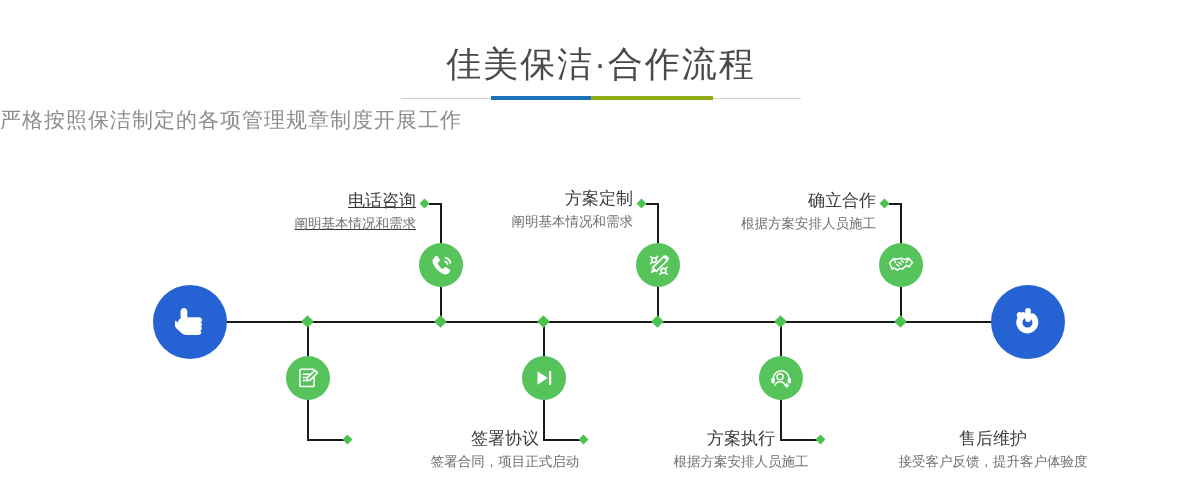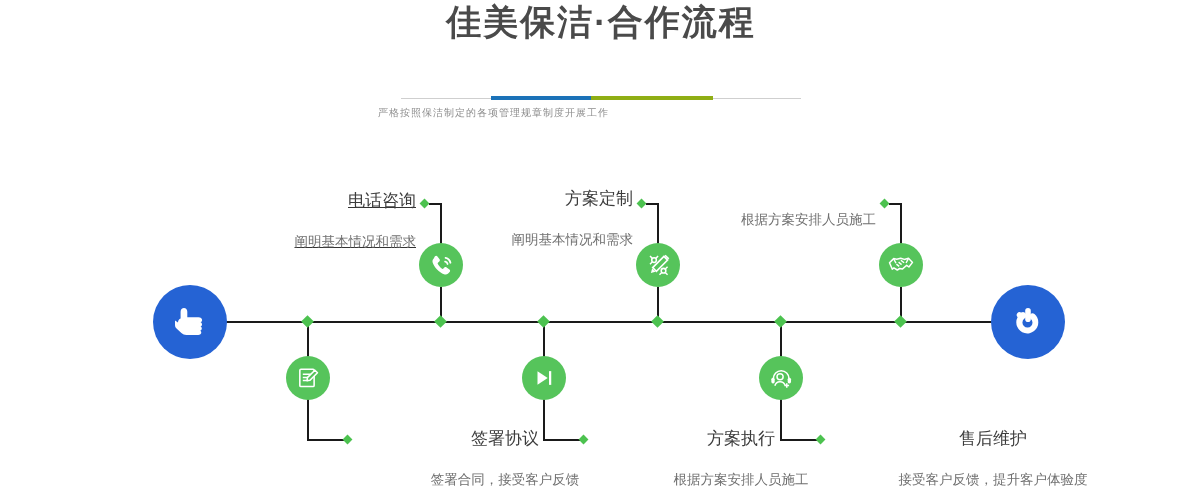--- a/index.html
+++ b/index.html
@@ -13,38 +13,39 @@
   }
   #stage{position:absolute;left:0;top:0;width:1202px;height:502px;}
 
   
   .header{position:absolute;left:0;top:0;width:1202px;text-align:center;}
   .title{
     font-size:35px;
     line-height:44px;
     color:#4a4a4a;
     letter-spacing:2px;
-    font-weight:bold;
+    font-weight:normal;
     margin:0;
+    padding-top:42px;
   }
   .divider{
     position:absolute;left:401px;top:96px;width:400px;height:6px;
   }
   .divider .rule{
     position:absolute;left:0;top:2px;width:400px;height:1px;background:#cfcfcf;
   }
   .divider .seg-blue{
     position:absolute;left:90px;top:0px;width:100px;height:4px;background:#1b72b8;
   }
   .divider .seg-green{
     position:absolute;left:190px;top:0px;width:122px;height:4px;background:#8fae15;
   }
   .subtitle{
-    position:absolute;left:0;top:106px;width:987px;text-align:center;
-    font-size:10px;color:#8d8d8d;letter-spacing:1px;
+    position:absolute;left:0;top:106px;width:987px;
+    font-size:21px;color:#8d8d8d;letter-spacing:1px;
   }
 
   
   .flow{position:absolute;left:0;top:0;width:1202px;height:502px;}
 
   .axis{
     position:absolute;left:190px;top:321px;width:840px;height:2px;background:#1a1a1a;
   }
 
   .endcap{
@@ -69,21 +70,21 @@
     position:absolute;width:9px;height:9px;background:#4cc24f;
     transform:rotate(45deg);z-index:4;
   }
   .diamond.small{width:7px;height:7px;}
 
   .label{position:absolute;z-index:5;}
   .label .lb-title{
     font-size:17px;color:#3c3c3c;line-height:22px;white-space:nowrap;
   }
   .label .lb-desc{
-    font-size:13.5px;color:#6f6f6f;line-height:20px;white-space:nowrap;margin-top:20px;
+    font-size:13.5px;color:#6f6f6f;line-height:20px;white-space:nowrap;margin-top:2px;
   }
   .label.right-align{text-align:right;}
   .label.left-align{text-align:center;}
 </style>
 </head>
 <body>
 
 <div id="stage">
 
   <div class="header">
@@ -167,40 +168,41 @@
           <path d="M6.6 7.6l2.4 4.6M21.3 7.6l-2.2 4.4" stroke="#ffffff" stroke-width="1.4"></path>
         </svg>
       </span>
     </div>
     <div class="stem" style="left:900px;top:287px;height:36px;"></div>
     <div class="stem" style="left:900px;top:203px;height:42px;"></div>
     <div class="arm" style="left:889px;top:203px;width:13px;"></div>
     <div class="diamond small" style="left:881px;top:200px;"></div>
     <div class="diamond" style="left:896px;top:317px;"></div>
     <div class="label right-align" style="left:610px;top:190px;width:266px;">
+      <div class="lb-title">确立合作</div>
       <div class="lb-desc">根据方案安排人员施工</div>
     </div>
 
     <div class="node-circle" style="left:286px;top:356px;">
       <span>
         <svg width="26" height="26" viewBox="0 0 28 28">
           <rect x="5.2" y="4.6" width="15.4" height="18.6" rx="1.2" fill="none" stroke="#ffffff" stroke-width="1.7"></rect>
           <path d="M8.4 10h8.4M8.4 13.4h8.4M8.4 16.8h5.2" stroke="#ffffff" stroke-width="1.6"></path>
           <path d="M21.4 5.6l2.8 2.8-8 8-3.2 0.4 0.4-3.2z" fill="#56c45b" stroke="#ffffff" stroke-width="1.7" stroke-linejoin="round"></path>
         </svg>
       </span>
     </div>
     <div class="stem" style="left:307px;top:322px;height:36px;"></div>
     <div class="stem" style="left:307px;top:398px;height:42px;"></div>
     <div class="arm" style="left:307px;top:439px;width:40px;"></div>
     <div class="diamond small" style="left:344px;top:436px;"></div>
     <div class="diamond" style="left:303px;top:317px;"></div>
     <div class="label left-align" style="left:355px;top:428px;width:300px;">
       <div class="lb-title">签署协议</div>
-      <div class="lb-desc">签署合同，接受客户反馈</div>
+      <div class="lb-desc">签署合同，项目正式启动</div>
     </div>
 
     <div class="node-circle" style="left:522px;top:356px;">
       <span>
         <svg width="26" height="26" viewBox="0 0 28 28">
           <path d="M7 6.6l11 7.4-11 7.4z" fill="#ffffff"></path>
           <rect x="19.4" y="6.6" width="2.4" height="14.8" fill="#ffffff"></rect>
         </svg>
       </span>
     </div>

